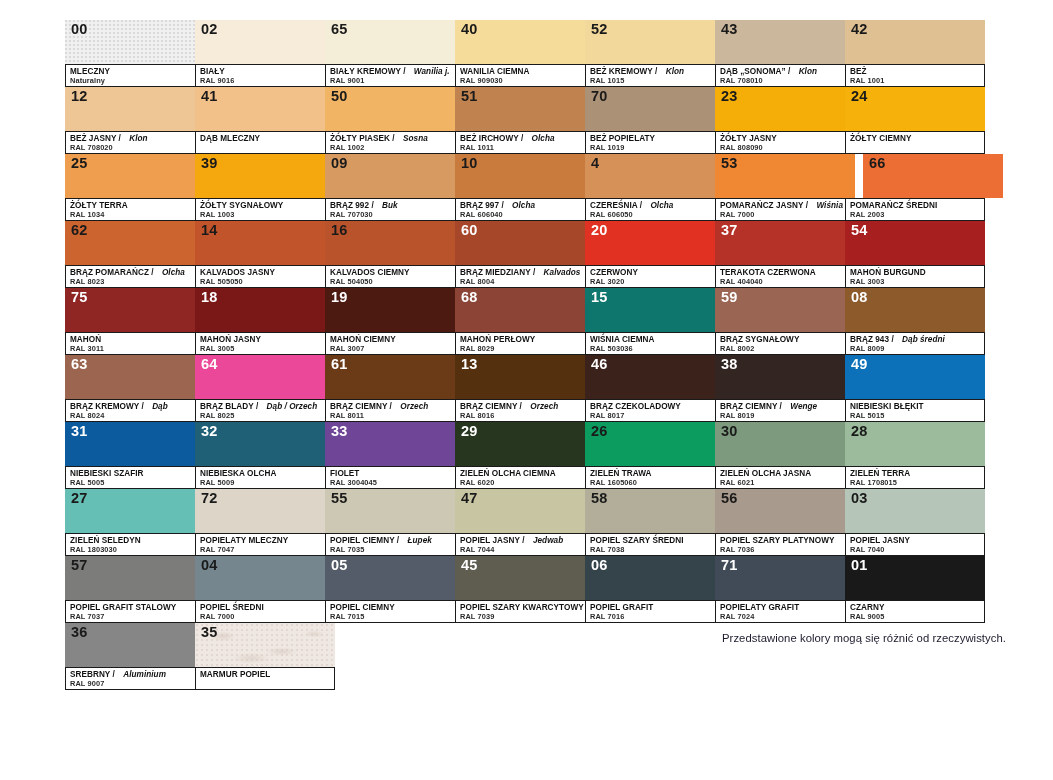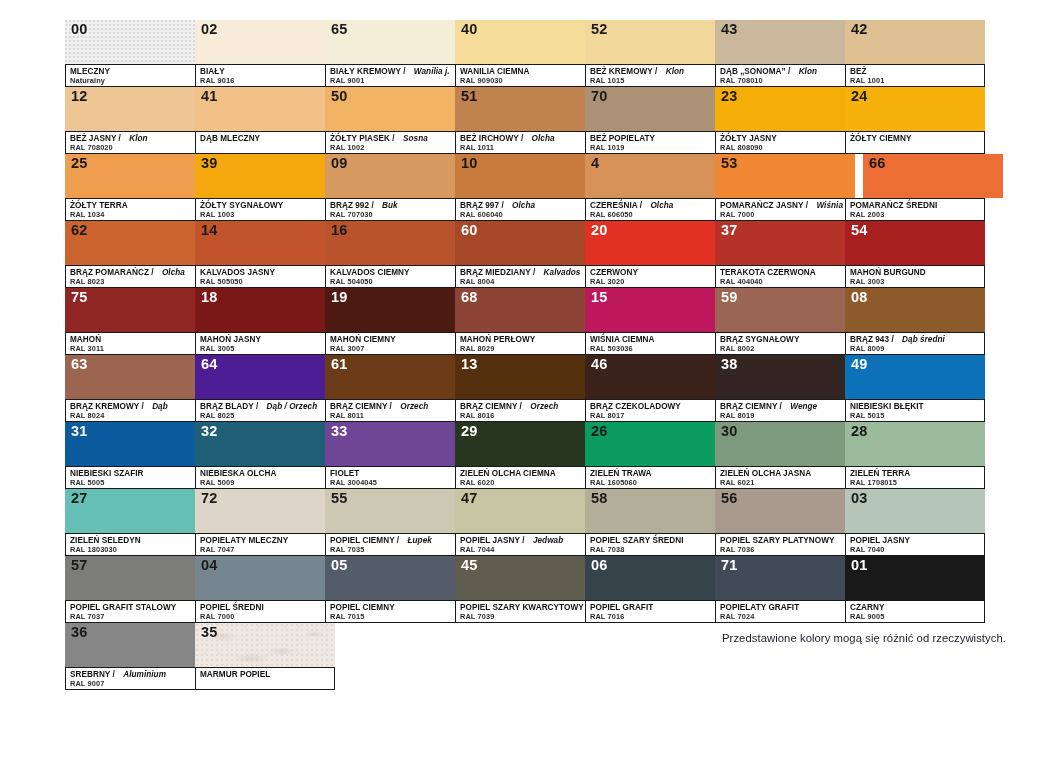--- a/index.html
+++ b/index.html
@@ -404,21 +404,21 @@
       <div class="cell">
         <div class="swatch" style="background: rgb(139, 68, 54);">
           <span class="code light">68</span>
         </div>
         <div class="caption">
           <span class="name">MAHOŃ PERŁOWY</span>
           <span class="ral">RAL 8029</span>
         </div>
       </div>
       <div class="cell">
-        <div class="swatch" style="background: #be185d; padding-left: 12px;">
+        <div class="swatch" style="background: #0f766e; padding-left: 12px;">
           <span class="code light">15</span>
         </div>
         <div class="caption">
           <span class="name">WIŚNIA CIEMNA</span>
           <span class="ral">RAL 503036</span>
         </div>
       </div>
       <div class="cell">
         <div class="swatch" style="background: rgb(154, 101, 83);">
           <span class="code light">59</span>
@@ -440,21 +440,21 @@
       <div class="cell">
         <div class="swatch" style="background: rgb(155, 101, 80);">
           <span class="code light">63</span>
         </div>
         <div class="caption">
           <span class="name"><span>BRĄZ KREMOWY</span> / <span class="alt">Dąb</span></span>
           <span class="ral">RAL 8024</span>
         </div>
       </div>
       <div class="cell">
-        <div class="swatch" style="background: #4c1d95; padding-left: 20px;">
+        <div class="swatch" style="background: #ec4899; padding-left: 20px;">
           <span class="code light">64</span>
         </div>
         <div class="caption">
           <span class="name"><span>BRĄZ BLADY</span> / <span class="alt">Dąb / Orzech</span></span>
           <span class="ral">RAL 8025</span>
         </div>
       </div>
       <div class="cell">
         <div class="swatch" style="background: rgb(107, 59, 24);">
           <span class="code light">61</span>

